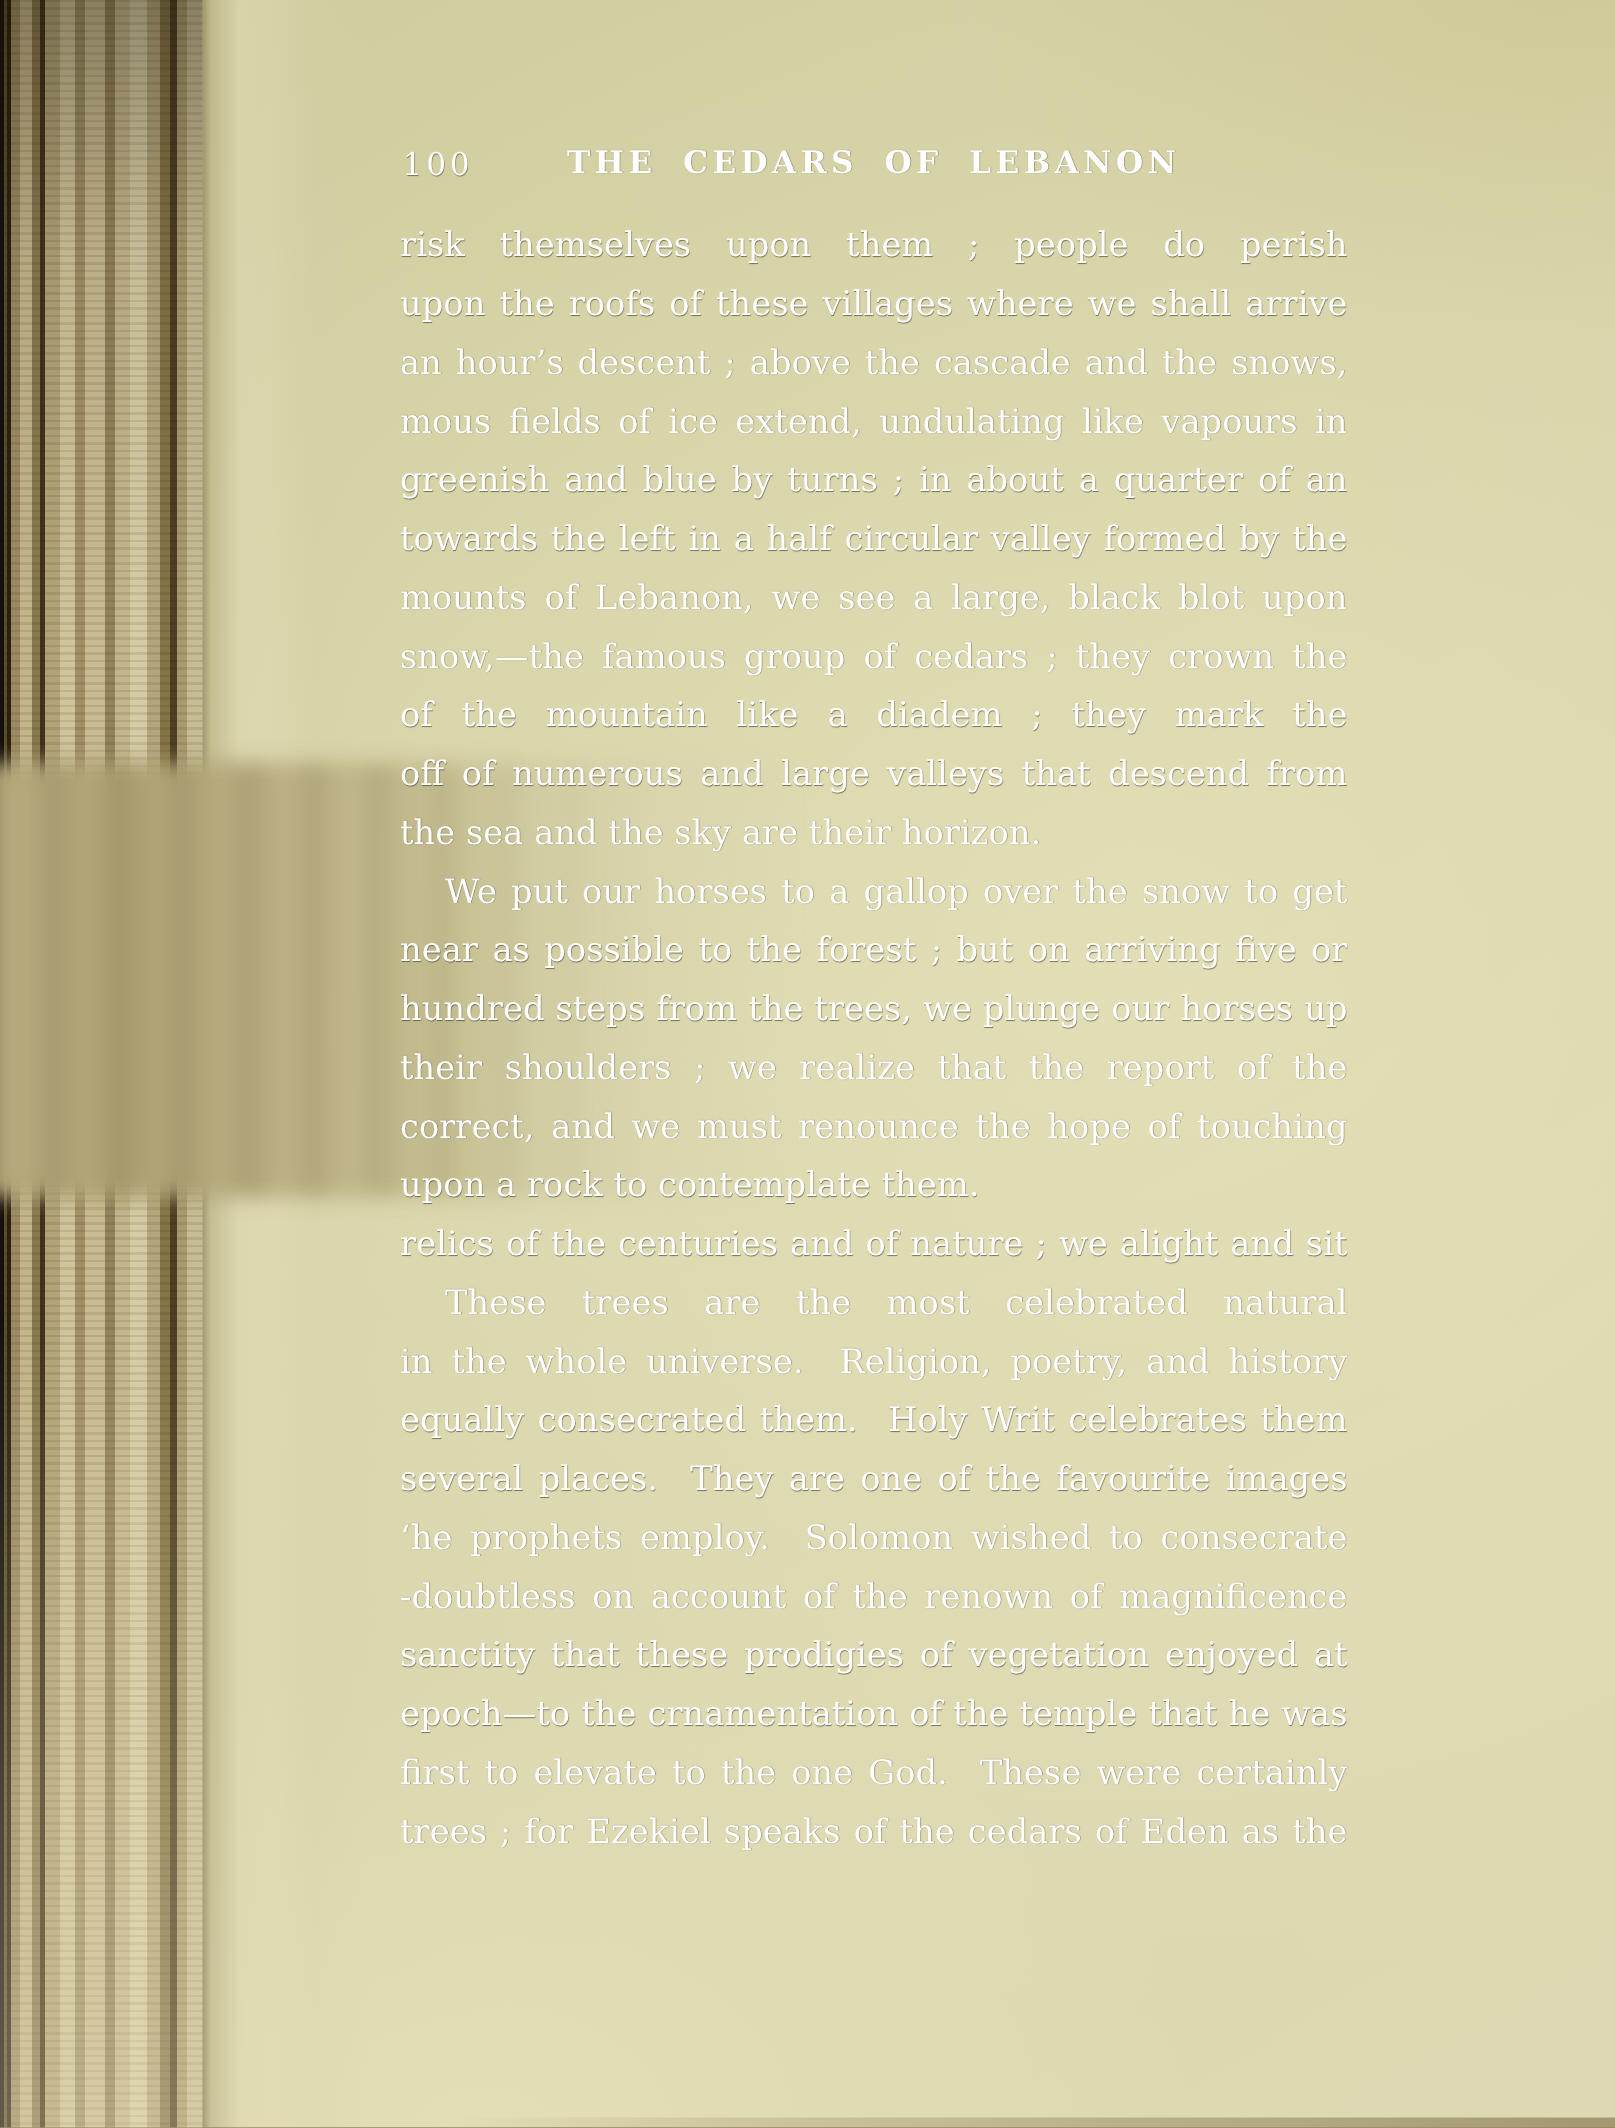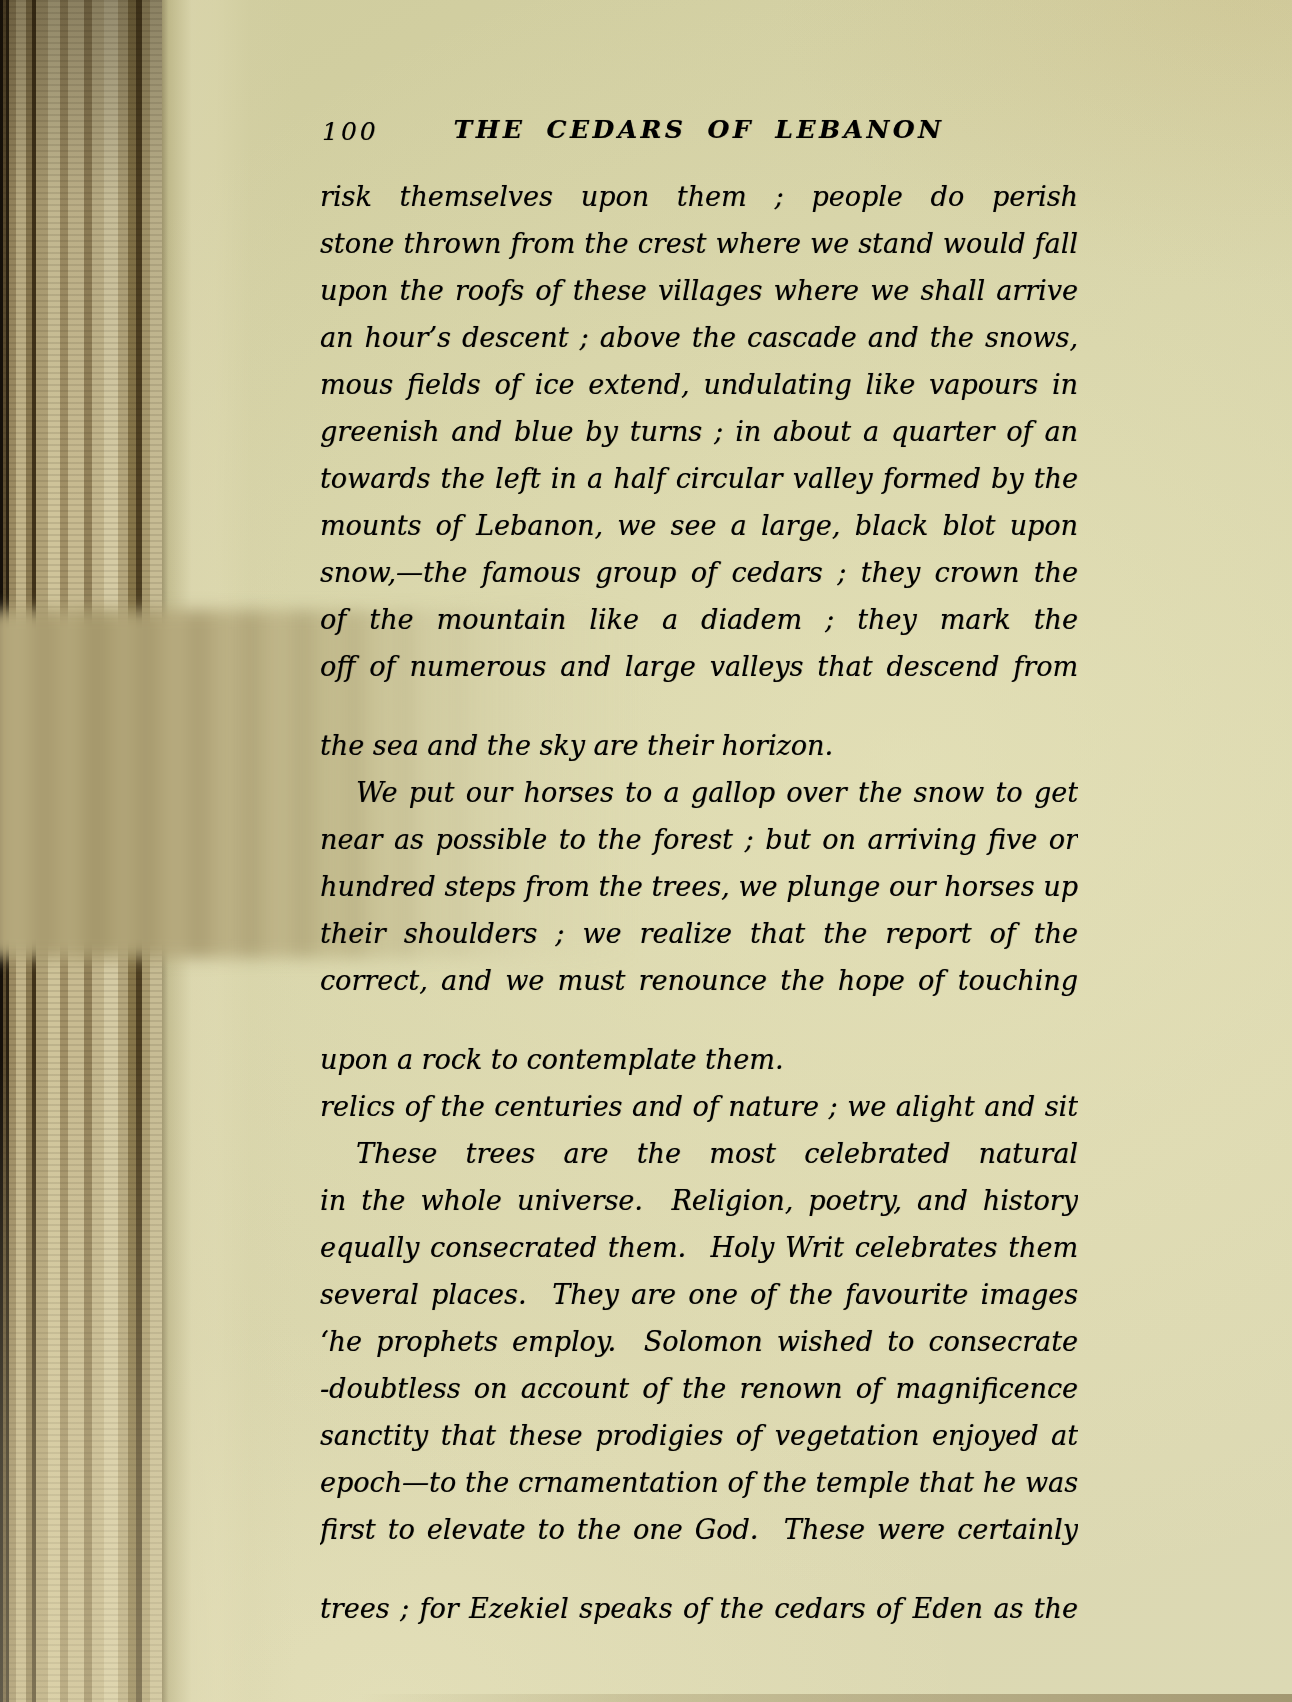--- a/index.html
+++ b/index.html
@@ -72,60 +72,58 @@
   
   .bottom-edge{
     position:absolute;left:360px;right:0;bottom:0;height:8px;
     background:linear-gradient(90deg,
       rgba(150,135,90,0) 0%, rgba(150,135,90,0.30) 30%,
       rgba(130,112,72,0.45) 70%, rgba(116,98,58,0.55) 100%);
   }
   
   .content{
     position:absolute;left:320px;top:110px;width:758px;
-    color:#000000;
+    color:#ffffff;
     text-shadow:0.4px 0.4px 0.7px rgba(40,34,20,0.55);
-    font-style:italic;
   }
   .header{position:relative;height:55px;}
   .pagenum{
     position:absolute;left:2px;top:7px;
     font-size:25px;letter-spacing:3px;
   }
   .runhead{
     display:block;text-align:center;padding-top:5px;
     font-size:25px;font-weight:bold;letter-spacing:3.5px;word-spacing:9px;
   }
   .textblock{margin-top:8px;font-size:27px;}
   .line{
     line-height:47px;height:47px;overflow:hidden;
     text-align:justify;text-align-last:justify;
   }
-  .line.last{text-align-last:left;margin-top:32px;}
+  .line.last{text-align-last:left;}
   .para.indent .line:first-child{text-indent:36px;}
 </style>
 </head>
 <body>
 
 <div class="scene">
   <div class="page-base"></div>
   <div class="spine"></div>
   <div class="gutter"></div>
   <div class="smear"></div>
   <div class="bottom-edge"></div>
 
   <div class="content">
     <div class="header">
       <span class="pagenum">100</span>
       <span class="runhead">THE CEDARS OF LEBANON</span>
     </div>
     <div class="textblock" id="textblock">
         <div class="para">
           <div class="line">risk themselves upon them ; people do perish sometimes ; a</div>
-          <div class="line">stone thrown from the crest where we stand would fall</div>
           <div class="line">upon the roofs of these villages where we shall arrive after</div>
           <div class="line">an hour’s descent ; above the cascade and the snows, enor-</div>
           <div class="line">mous fields of ice extend, undulating like vapours in tints</div>
           <div class="line">greenish and blue by turns ; in about a quarter of an hour</div>
           <div class="line">towards the left in a half circular valley formed by the last</div>
           <div class="line">mounts of Lebanon, we see a large, black blot upon the</div>
           <div class="line">snow,—the famous group of cedars ; they crown the brow</div>
           <div class="line">of the mountain like a diadem ; they mark the branching</div>
           <div class="line">off of numerous and large valleys that descend from there ;</div>
           <div class="line last">the sea and the sky are their horizon.</div>

